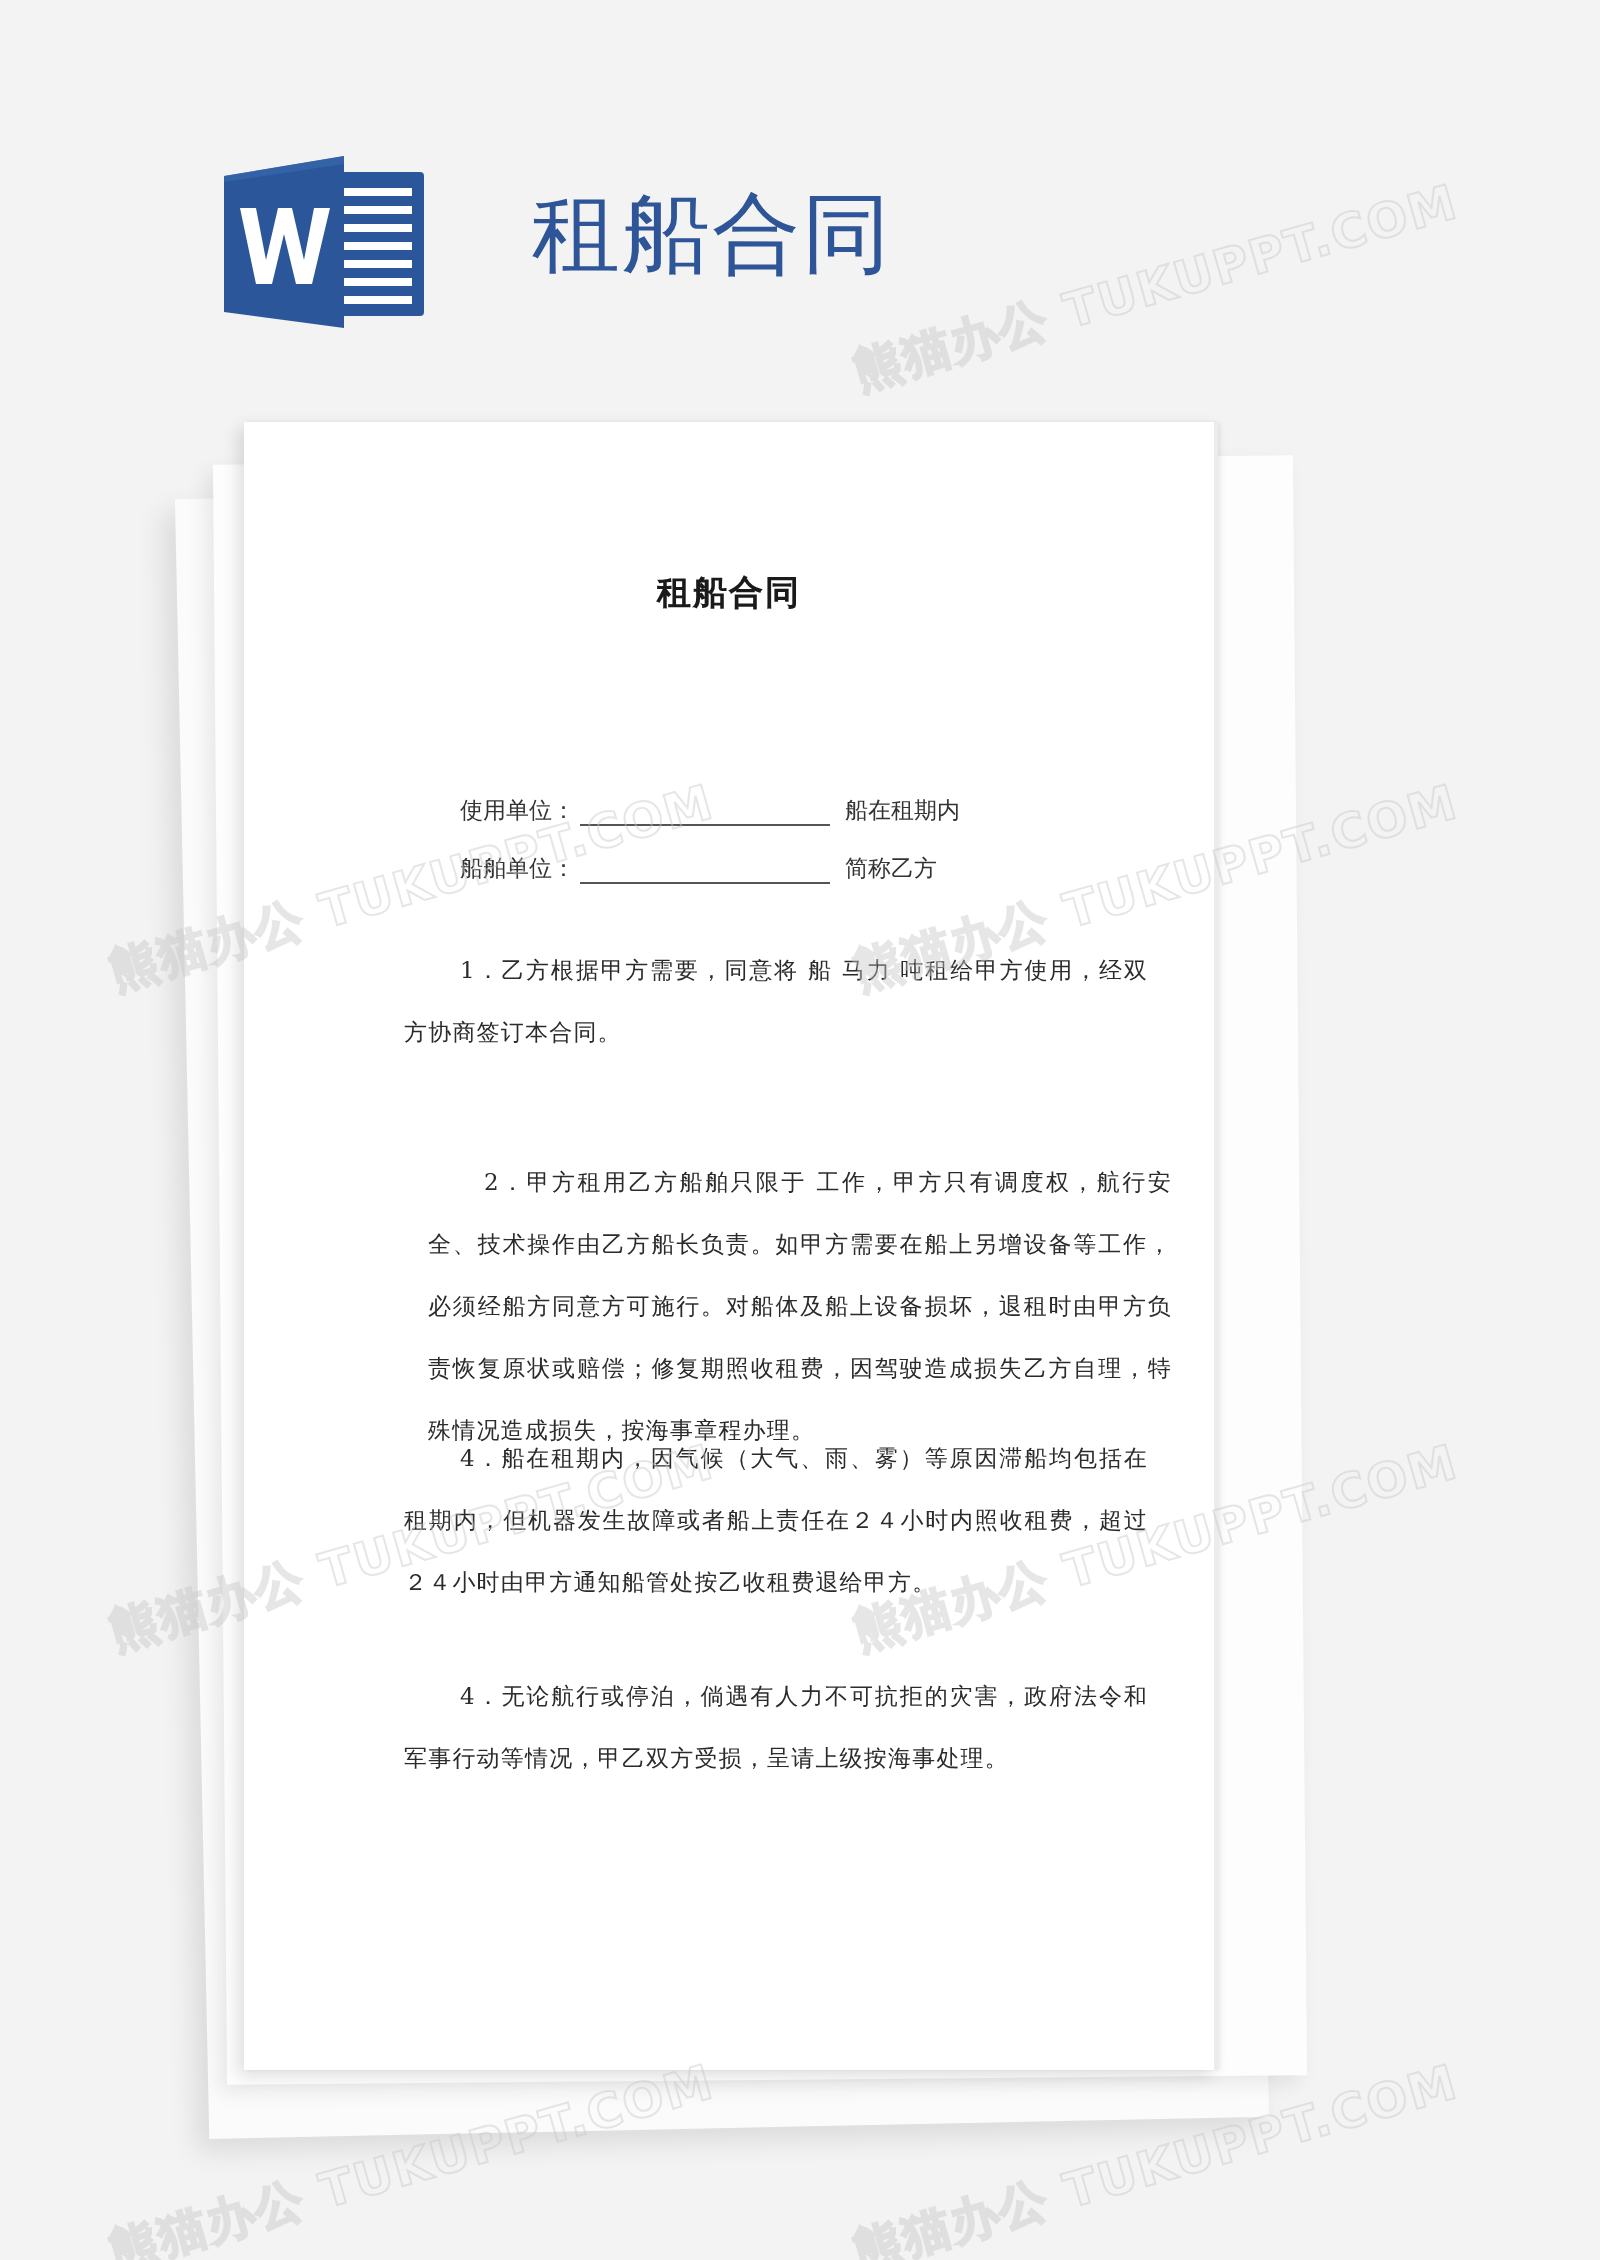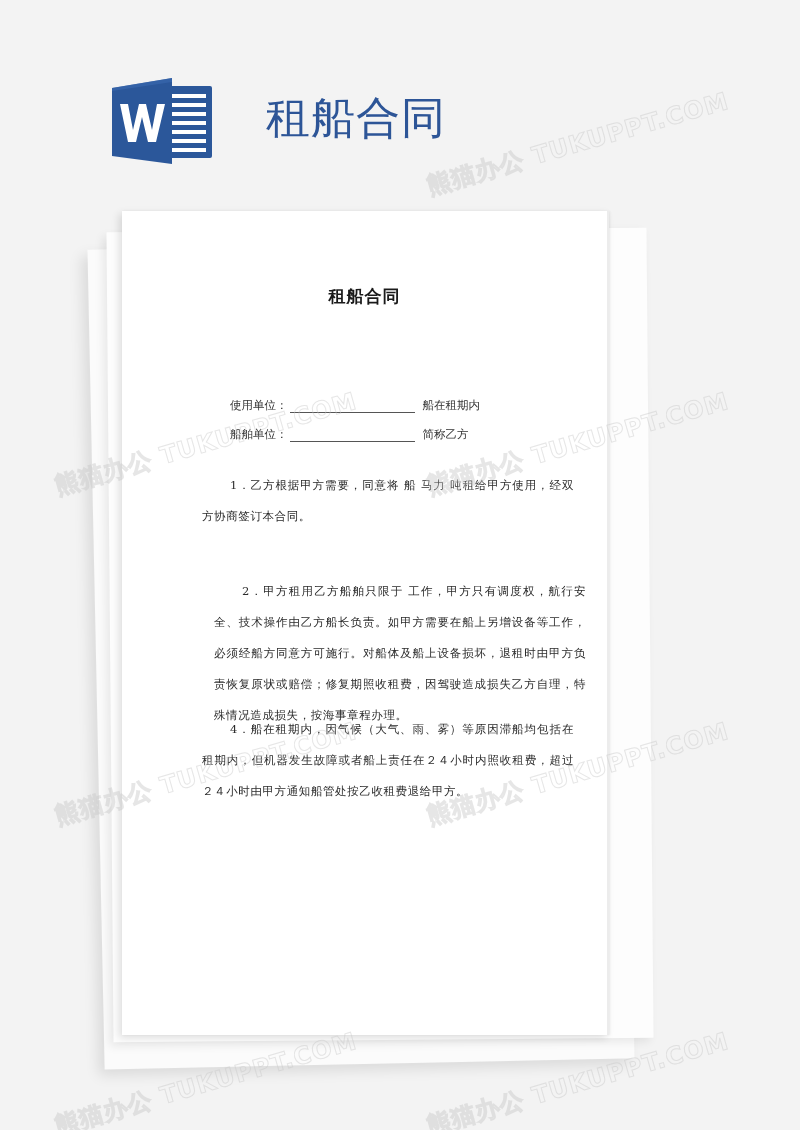--- a/index.html
+++ b/index.html
@@ -176,20 +176,21 @@
 
   <div class="party-row" style="top:211px;">
     <span class="label">船舶单位：</span>
     <span class="blank"></span>
     <span class="abbr">简称乙方</span>
   </div>
 
   <p class="clause" style="top:259px; margin:0;">1．乙方根据甲方需要，同意将 船 马力 吨租给甲方使用，经双方协商签订本合同。</p>
   <p class="clause" style="top:353px; margin:12px;">2．甲方租用乙方船舶只限于 工作，甲方只有调度权，航行安全、技术操作由乙方船长负责。如甲方需要在船上另增设备等工作，必须经船方同意方可施行。对船体及船上设备损坏，退租时由甲方负责恢复原状或赔偿；修复期照收租费，因驾驶造成损失乙方自理，特殊情况造成损失，按海事章程办理。</p>
   <p class="clause" style="top:503px; margin:0;">4．船在租期内，因气候（大气、雨、雾）等原因滞船均包括在租期内，但机器发生故障或者船上责任在２４小时内照收租费，超过２４小时由甲方通知船管处按乙收租费退给甲方。</p>
+  <p class="clause" style="top:622px; margin:0;">4．无论航行或停泊，倘遇有人力不可抗拒的灾害，政府法令和军事行动等情况，甲乙双方受损，呈请上级按海事处理。</p>
 </div>
 
 <div class="watermarks">
   <span class="wm" style="left:432px; top:170px;">熊猫办公 TUKUPPT.COM</span>
   <span class="wm" style="left:60px;  top:470px;">熊猫办公 TUKUPPT.COM</span>
   <span class="wm" style="left:432px; top:470px;">熊猫办公 TUKUPPT.COM</span>
   <span class="wm" style="left:60px;  top:800px;">熊猫办公 TUKUPPT.COM</span>
   <span class="wm" style="left:432px; top:800px;">熊猫办公 TUKUPPT.COM</span>
   <span class="wm" style="left:60px;  top:1110px;">熊猫办公 TUKUPPT.COM</span>
   <span class="wm" style="left:432px; top:1110px;">熊猫办公 TUKUPPT.COM</span>

